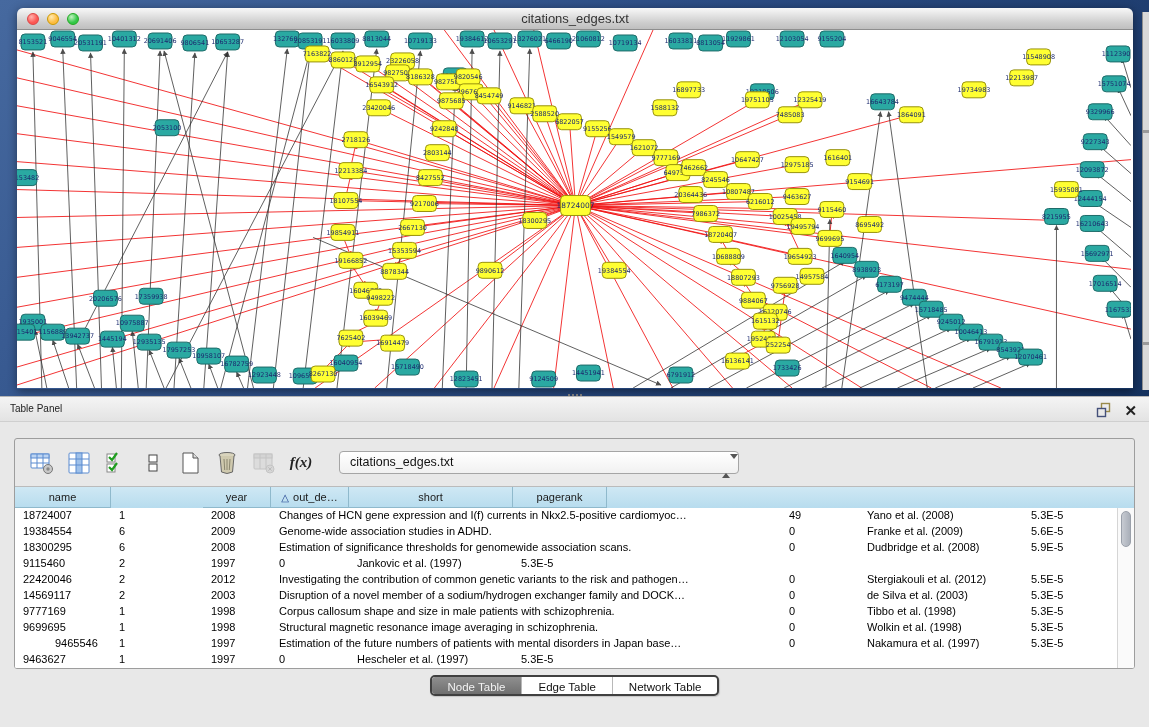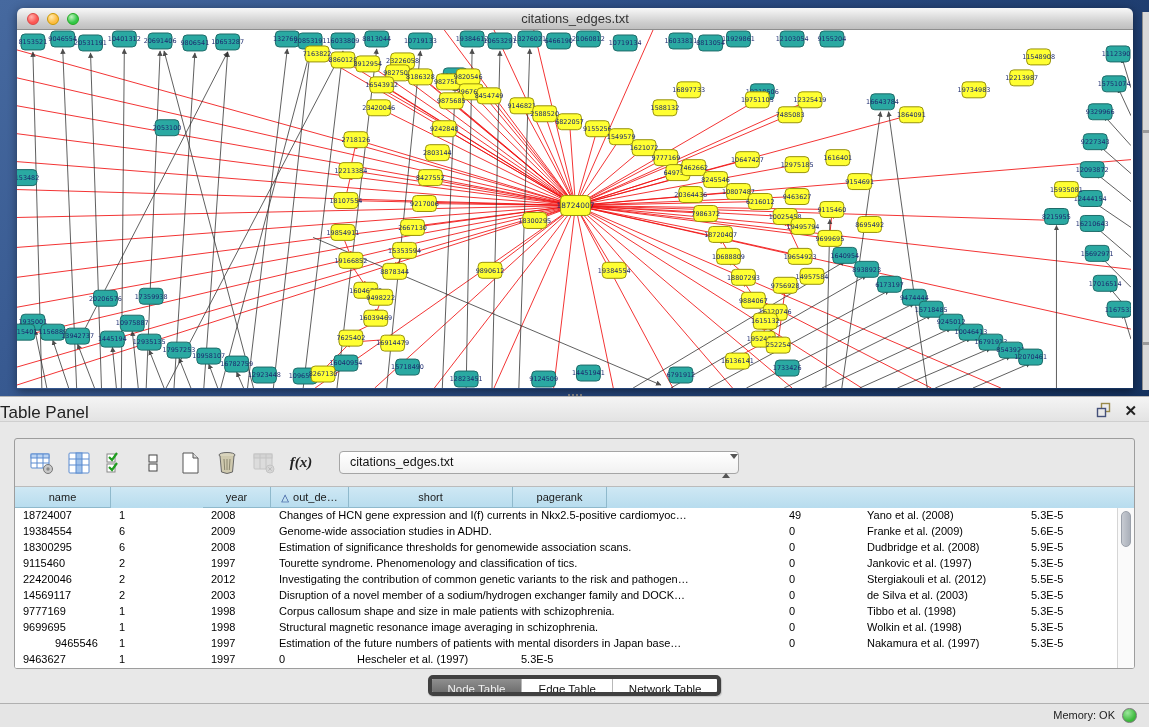--- a/index.html
+++ b/index.html
@@ -30,21 +30,21 @@
   rect.nt { fill:#2aa9a2; stroke:#1d6a68; stroke-width:1; }
   rect.ny { fill:#ffff32; stroke:#97910c; stroke-width:1; }
   text.nl { font-family:"DejaVu Sans",sans-serif; font-size:6.5px; fill:#1c2a6e; text-anchor:middle; }
 
   
   .table-panel { position:absolute; left:0; top:396px; width:1149px; height:331px; background:#e8e8e8; }
   .splitter-dots { position:absolute; left:567px; top:-3px; width:16px; height:4px;
                    background:radial-gradient(circle,#777 1px,transparent 1px); background-size:4px 4px; }
   .panel-header { height:26px; background:linear-gradient(#f4f4f4,#e3e3e3);
                   border-top:1px solid #b5b5b5; border-bottom:1px solid #cfcfcf; position:relative; }
-  .panel-title { position:absolute; left:0; top:6px; font-size:17px; color:#222; }
+  .panel-title { position:absolute; left:10px; top:6px; font-size:10px; color:#222; }
   .ph-icons { position:absolute; right:12px; top:5px; display:flex; gap:12px; align-items:center; }
   .close-x { font-size:15px; font-weight:bold; color:#222; line-height:15px; cursor:default; }
 
   .inner-box { position:absolute; left:14px; top:42px; width:1121px; height:231px;
                border:1px solid #9d9d9d; border-radius:3px; background:#e8e8e8; overflow:hidden; }
   .toolbar { height:47px; display:flex; align-items:center; padding-left:14px; gap:11px; }
   .tb-icon { width:26px; height:26px; display:flex; align-items:center; justify-content:center; }
   .fx-label { font-family:"Liberation Serif",serif; font-style:italic; font-weight:bold; font-size:15px; color:#222; }
   .combo { width:400px; height:23px; margin-left:14px; background:linear-gradient(#ffffff,#f1f1f1);
            border:1px solid #a5a5a5; border-radius:4px; position:relative;
@@ -59,21 +59,21 @@
         border-bottom:1px solid #8fb9cc; overflow:hidden; white-space:nowrap; }
   .th .sort-tri { color:#1b3c8c; margin-right:4px; font-size:10px; }
   .tbody { position:absolute; left:0; top:21px; right:17px; bottom:0; overflow:hidden; }
   .tr { display:flex; height:16px; font-size:11px; color:#000; background:#fff; }
   .td { padding:1px 6px 0 8px; overflow:hidden; white-space:nowrap; }
   .vscroll { position:absolute; right:0; top:21px; bottom:0; width:17px; background:#fafafa; border-left:1px solid #d5d5d5; }
   .vthumb { position:absolute; left:3px; top:3px; width:10px; height:36px; border-radius:6px;
             background:linear-gradient(90deg,#c7cbd2,#a9afb9); border:1px solid #9aa0aa; }
 
   .tabs { position:absolute; left:50%; top:279px; transform:translateX(-50%);
-          display:flex; height:21px; border:4px solid #404040; border-radius:5px;
+          display:flex; height:21px; border:2px solid #404040; border-radius:5px;
           overflow:hidden; background:#fff; box-shadow:0 1px 1px rgba(0,0,0,.15); }
   .tab { padding:0 16px; font-size:11.5px; line-height:20px; color:#111; border-right:1px solid #b8b8b8; }
   .tab:last-child { border-right:none; }
   .tab.active { background:linear-gradient(#8f8f8f,#6f6f6f); color:#f2f2f2; }
 
   .statusbar { position:absolute; left:0; top:307px; width:1149px; height:24px;
                background:#e5e5e5; border-top:1px solid #b0b0b0; }
   .mem { position:absolute; right:34px; top:5px; font-size:11px; color:#222; }
   .mem-dot { position:absolute; right:12px; top:4px; width:15px; height:15px; border-radius:50%;
              background:radial-gradient(circle at 35% 30%,#9ce89c,#3cb93c 65%); border:1px solid #777; }
@@ -696,21 +696,20 @@
             <div class="td" style="width: 68px;">2008</div>
             <div class="td" style="width: 510px;">Estimation of significance thresholds for genomewide association scans.</div>
             <div class="td" style="width: 78px;">0</div>
             <div class="td" style="width: 164px;">Dudbridge et al. (2008)</div>
             <div class="td" style="width: 94px;">5.9E-5</div>
           </div>
           <div class="tr">
             <div class="td" style="width: 96px;">9115460</div>
             <div class="td" style="width: 92px;">2</div>
             <div class="td" style="width: 68px;">1997</div>
-            <div class="td" style="width: 510px;">Tourette syndrome. Phenomenology and classification of tics.</div>
             <div class="td" style="width: 78px;">0</div>
             <div class="td" style="width: 164px;">Jankovic et al. (1997)</div>
             <div class="td" style="width: 94px;">5.3E-5</div>
           </div>
           <div class="tr">
             <div class="td" style="width: 96px;">22420046</div>
             <div class="td" style="width: 92px;">2</div>
             <div class="td" style="width: 68px;">2012</div>
             <div class="td" style="width: 510px;">Investigating the contribution of common genetic variants to the risk and pathogen…</div>
             <div class="td" style="width: 78px;">0</div>
@@ -767,17 +766,13 @@
       </div>
     </div>
   </div>
 
   <div class="tabs" id="tabs">
       <div class="tab active">Node Table</div>
       <div class="tab">Edge Table</div>
       <div class="tab">Network Table</div>
     </div>
 
-  <div class="statusbar">
-    <span class="mem">Memory: OK</span>
-    <span class="mem-dot"></span>
-  </div>
 </div>
 
 </body></html>

